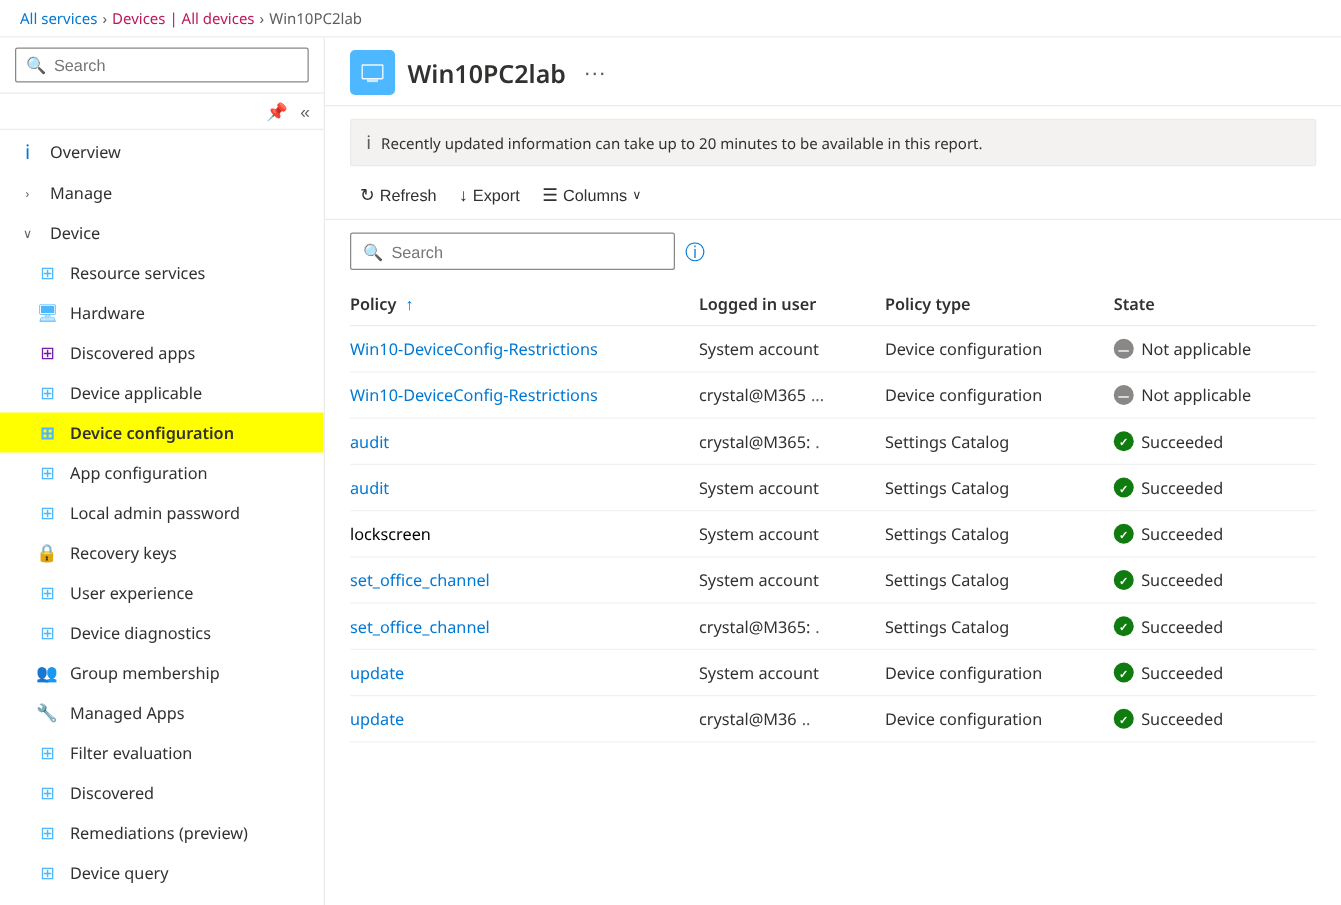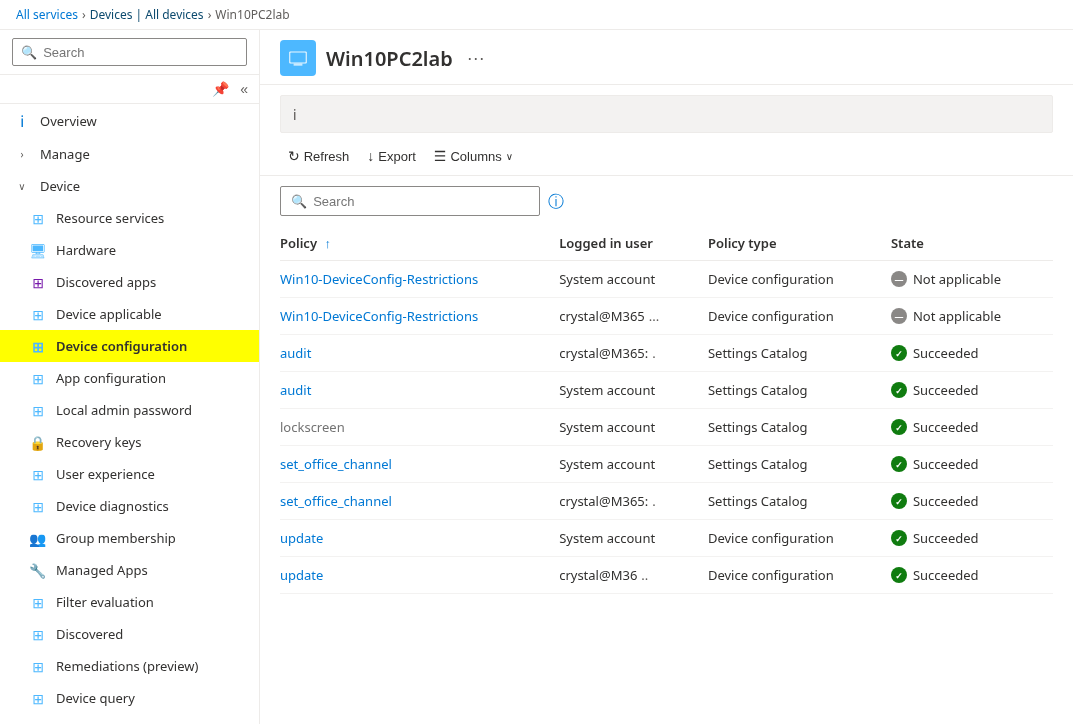--- a/index.html
+++ b/index.html
@@ -29,21 +29,21 @@
 
     
     svg { display: inline-block; vertical-align: middle; }
   </style>
 </head>
 <body>
 
 <div style="background:#fff; padding:6px 16px; font-size:12px; display:flex; align-items:center; gap:4px; border-bottom:1px solid #edebe9;">
   <a style="color:#0078d4; text-decoration:none;">All services</a>
   <span style="color:#605e5c;">›</span>
-  <a style="color:#0c4a6e; text-decoration:none;">Devices | All devices</a>
+  <a style="color:#be185d; text-decoration:none;">Devices | All devices</a>
   <span style="color:#605e5c;">›</span>
   <span style="color:#605e5c;">Win10PC2lab</span>
 </div>
 
 <div class="main-layout">
 
   <div class="sidebar">
     <div style="padding:8px 12px; border-bottom:1px solid #edebe9;">
       <div class="sidebar-search-box">
         <span style="color:#605e5c; font-size:13px;">🔍</span>
@@ -162,20 +162,21 @@
               <rect x="3" y="5" width="14" height="9" rx="0.5" fill="#4db8ff"></rect>
             </svg>
         </div>
         <span style="font-size:20px; font-weight:600;">Win10PC2lab</span>
         <button style="background:none;border:none;cursor:pointer;color:#605e5c;font-size:18px;margin-left:4px;">···</button>
       </div>
     </div>
 
     <div style="background:#f3f2f1; border:1px solid #edebe9; border-radius:2px; margin:10px 20px 4px 20px; padding:8px 12px; display:flex; align-items:center; gap:8px; font-size:12px; color:#323130;">
       <span style="color:#605e5c; font-size:15px; flex-shrink:0;">ℹ</span>
+      <span>Recently updated information can take up to 20 minutes to be available in this report.</span>
     </div>
 
     <div style="display:flex; align-items:center; gap:2px; padding:6px 20px; border-bottom:1px solid #edebe9;">
       <button class="toolbar-btn">
         <span style="font-size:14px;">↻</span>
         <span>Refresh</span>
       </button>
       <button class="toolbar-btn">
         <span style="font-size:14px;">↓</span>
         <span>Export</span>
@@ -253,21 +254,21 @@
               <td>System account</td>
               <td>Settings Catalog</td>
               <td>
                 <div style="display: flex; align-items: center; gap: 6px;">
                   <div style="width: 16px; height: 16px; border-radius: 50%; display: flex; align-items: center; justify-content: center; flex-shrink: 0; font-size: 9px; font-weight: bold; background: rgb(16, 124, 16); color: rgb(255, 255, 255);">✓</div>
                   <span style="white-space: nowrap;">Succeeded</span>
                 </div>
               </td>
             </tr>
             <tr>
-              <td><a style="color: #737373; cursor: pointer; text-decoration: none;">lockscreen</a></td>
+              <td><a style="color: #000000; cursor: pointer; text-decoration: none;">lockscreen</a></td>
               <td>System account</td>
               <td>Settings Catalog</td>
               <td>
                 <div style="display: flex; align-items: center; gap: 6px;">
                   <div style="width: 16px; height: 16px; border-radius: 50%; display: flex; align-items: center; justify-content: center; flex-shrink: 0; font-size: 9px; font-weight: bold; background: rgb(16, 124, 16); color: rgb(255, 255, 255);">✓</div>
                   <span style="white-space: nowrap;">Succeeded</span>
                 </div>
               </td>
             </tr>
             <tr>

